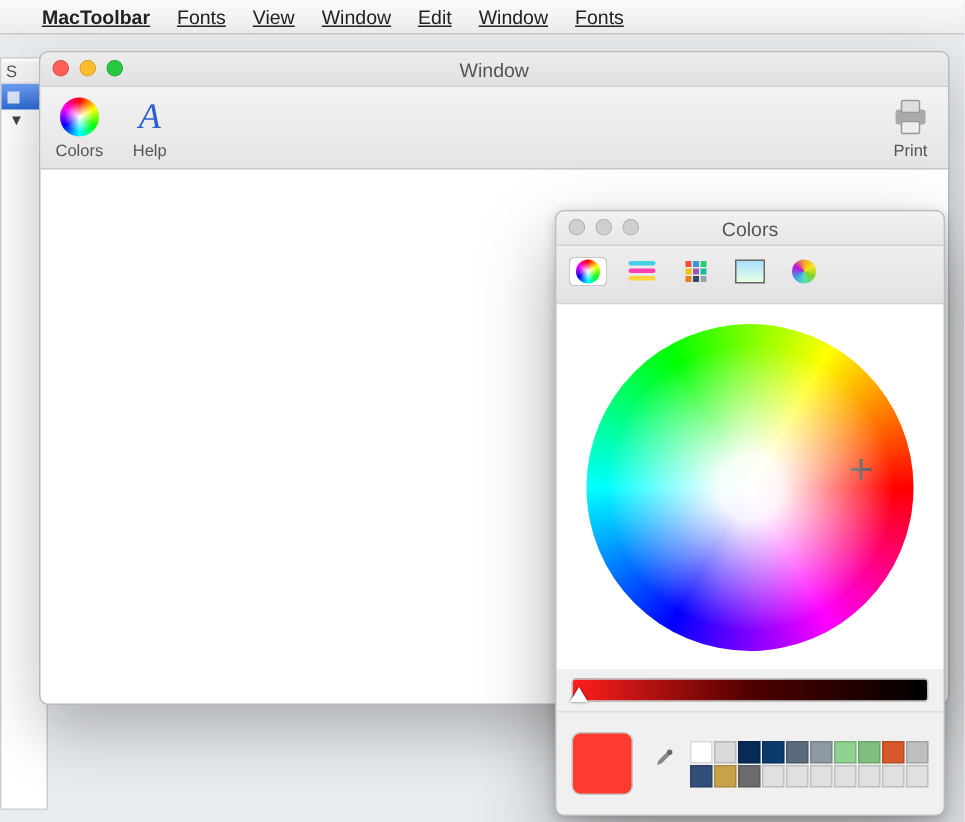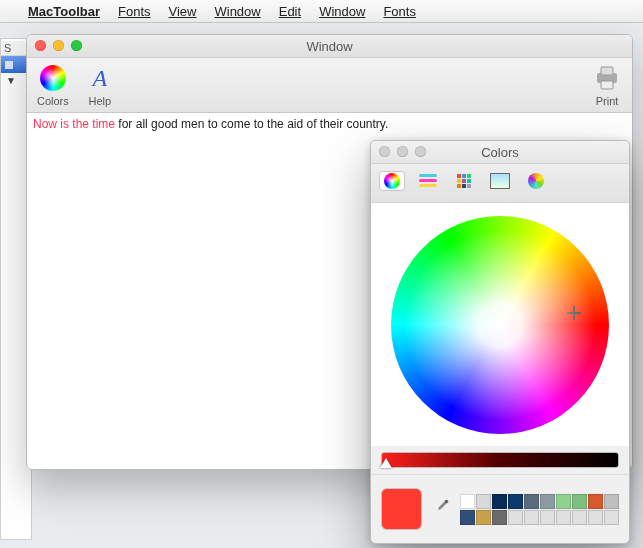--- a/index.html
+++ b/index.html
@@ -332,23 +332,20 @@
         <svg width="28" height="26" viewBox="0 0 28 26">
           <rect x="4" y="8" width="20" height="10" rx="2" fill="#aaa"></rect>
           <rect x="8" y="2" width="12" height="8" rx="1" fill="#ddd" stroke="#999"></rect>
           <rect x="8" y="16" width="12" height="8" rx="1" fill="#eee" stroke="#999"></rect>
         </svg>
       </div>
       <span>Print</span>
     </div>
   </div>
 
-  <div class="content">
-    <span class="highlighted">Now is the time</span><span> for all good men to come to the aid of their country.</span>
-  </div>
 </div>
 
 <div class="colors-panel">
   <div class="titlebar">
     <div class="traffic">
       <div class="tl gray"></div>
       <div class="tl gray"></div>
       <div class="tl gray"></div>
     </div>
     <div class="titlebar-title">Colors</div>

